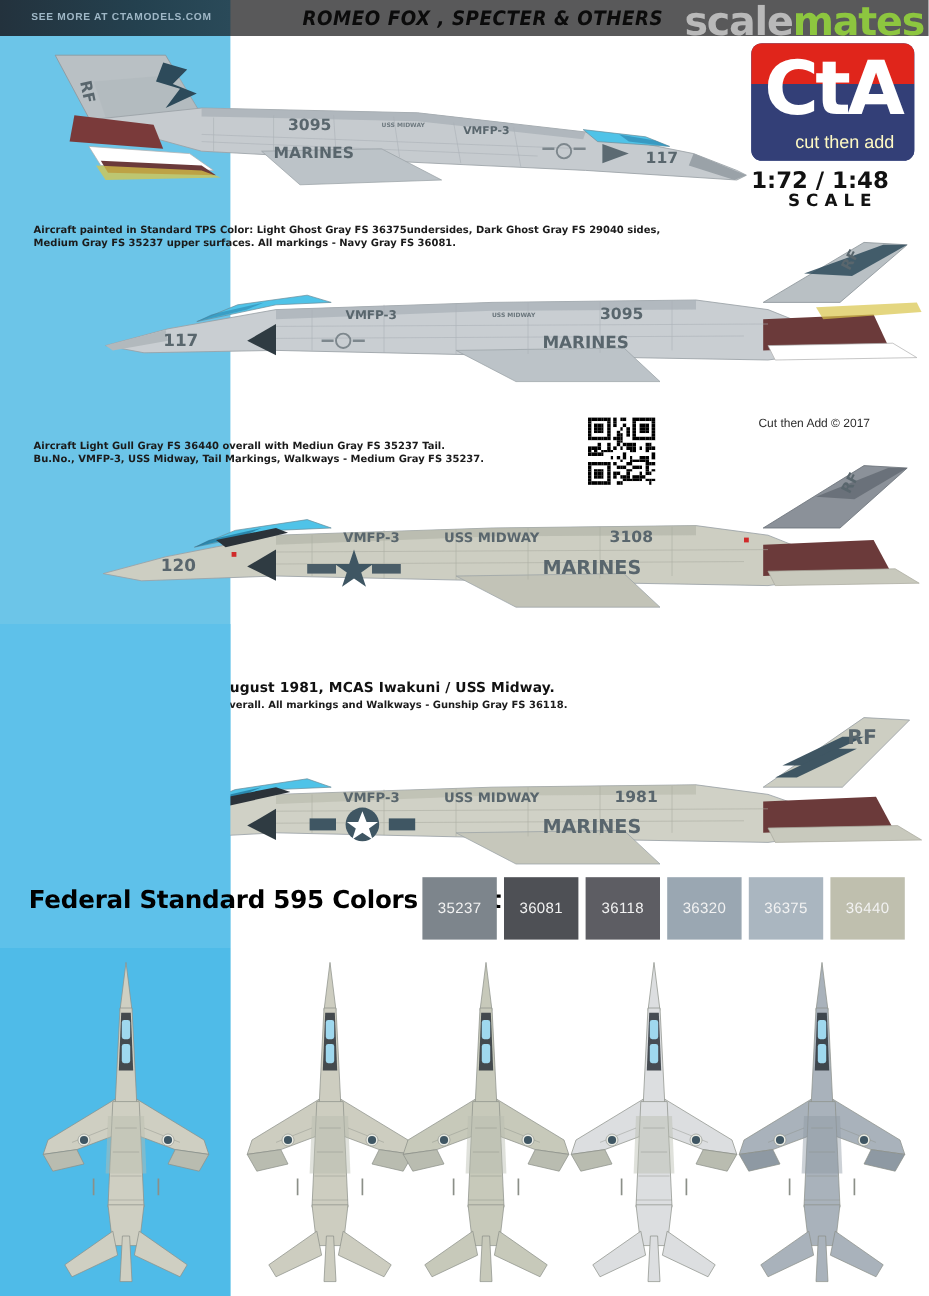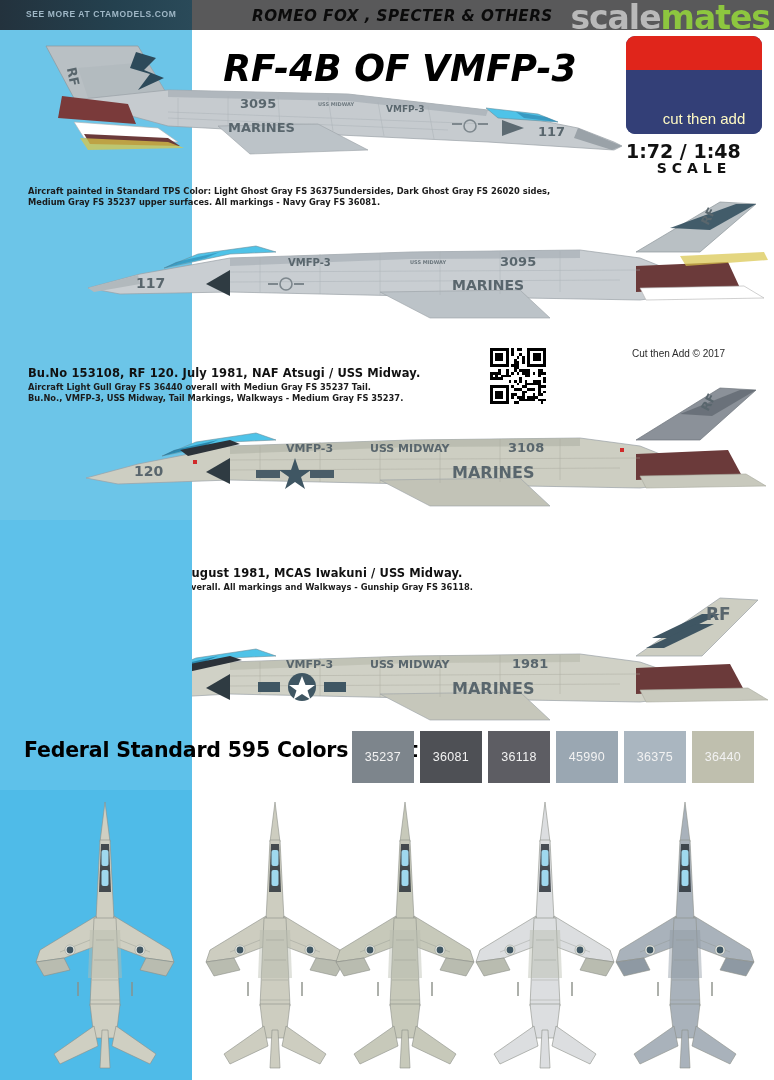--- a/index.html
+++ b/index.html
@@ -95,27 +95,25 @@
       <span>ROMEO FOX , SPECTER &amp; OTHERS</span>
     </div>
     <div class="wm">
       <span class="a">scale</span><span class="b">mates</span>
     </div>
   </div>
   <div class="hdr-left">
     <span>SEE MORE AT CTAMODELS.COM</span>
   </div>
 
-  <div class="main-title">
-    <span>RF-4B OF VMFP-3</span>
-  </div>
 
   <div class="cta-box">
     <div class="cta-red"></div>
     <div class="cta-navy"></div>
+    <div class="cta-letters">CtA</div>
     <div class="cta-tag">cut then add</div>
   </div>
   <div class="scale1">1:72 / 1:48</div>
   <div class="scale2">SCALE</div>
 
   <div class="plane" style="left:18px;top:38px;">
     <svg width="620" height="140" viewBox="0 0 620 140">
 
       <path d="M28 8 L120 8 L150 58 L58 64 Z" fill="#b9c0c4" stroke="#8e969b" stroke-width=".7"></path>
       <path d="M60 30 L130 24 L150 58 L70 60 Z" fill="#aeb6bc" opacity=".55"></path>
@@ -158,21 +156,21 @@
       <text class="stencil" x="44" y="36" font-size="13" transform="rotate(78 50 36)">RF</text>
 
       <circle cx="452" cy="88" r="6" fill="none" stroke="#7d878d" stroke-width="1.6"></circle>
       <path d="M460 86 L470 86 M434 86 L444 86" stroke="#7d878d" stroke-width="2.2"></path>
 
       <path d="M484 82 L506 90 L484 98 Z" fill="#5c6a72"></path>
     </svg>
   </div>
 
   <div class="cap" style="top:186px;">
-    <div class="l">Aircraft painted in Standard TPS Color: Light Ghost Gray FS 36375undersides, Dark Ghost Gray FS 26020 sides,</div>
+    <div class="l">Aircraft painted in Standard TPS Color: Light Ghost Gray FS 36375undersides, Dark Ghost Gray FS 29040 sides,</div>
     <div class="l">Medium Gray FS 35237 upper surfaces. All markings - Navy Gray FS 36081.</div>
   </div>
 
   <div class="plane" style="left:80px;top:196px;">
     <svg width="690" height="150" viewBox="0 0 690 150">
 
       <path d="M8 92 L60 78 L150 62 L330 56 L500 54 L560 62 L600 78 L620 96 L560 104 L330 100 L150 96 L40 98 Z" fill="#c9ced2" stroke="#9aa1a6" stroke-width=".7"></path>
       <path d="M150 62 L330 56 L500 54 L500 62 L330 63 L150 70 Z" fill="#aab2b8" opacity=".75"></path>
 
       <path d="M84 72 L150 58 L196 56 L176 50 L118 58 Z" fill="#4fc3e8" stroke="#6a8e9c" stroke-width=".6"></path>
@@ -208,21 +206,20 @@
       <text class="stencil" x="628" y="30" font-size="12" transform="rotate(-62 628 30)">RF</text>
 
       <circle cx="206" cy="88" r="6" fill="none" stroke="#7d878d" stroke-width="1.6"></circle>
       <path d="M214 88 L224 88 M188 88 L198 88" stroke="#7d878d" stroke-width="2.2"></path>
 
       <path d="M150 74 L126 88 L150 100 Z" fill="#2f3b42"></path>
     </svg>
   </div>
 
   <div class="cap" style="top:366px;">
-    <div class="h">Bu.No 153108, RF 120. July 1981, NAF Atsugi / USS Midway.</div>
     <div class="l">Aircraft Light Gull Gray FS 36440 overall with Mediun Gray FS 35237 Tail.</div>
     <div class="l">Bu.No., VMFP-3, USS Midway, Tail Markings, Walkways - Medium Gray FS 35237.</div>
   </div>
 
   <div class="qr" id="qr">
       <i></i>
       <i></i>
       <i></i>
       <i></i>
       <i></i>
@@ -763,21 +760,21 @@
       <div class="sw" style="background: rgb(125, 133, 140);">
         <span>35237</span>
       </div>
       <div class="sw" style="background: rgb(78, 80, 85);">
         <span>36081</span>
       </div>
       <div class="sw" style="background: rgb(93, 93, 99);">
         <span>36118</span>
       </div>
       <div class="sw" style="background: rgb(154, 167, 178);">
-        <span>45990</span>
+        <span>36320</span>
       </div>
       <div class="sw" style="background: rgb(170, 182, 192);">
         <span>36375</span>
       </div>
       <div class="sw" style="background: rgb(191, 191, 174);">
         <span>36440</span>
       </div>
     </div>
 
   <div class="bottom-blue"></div>

